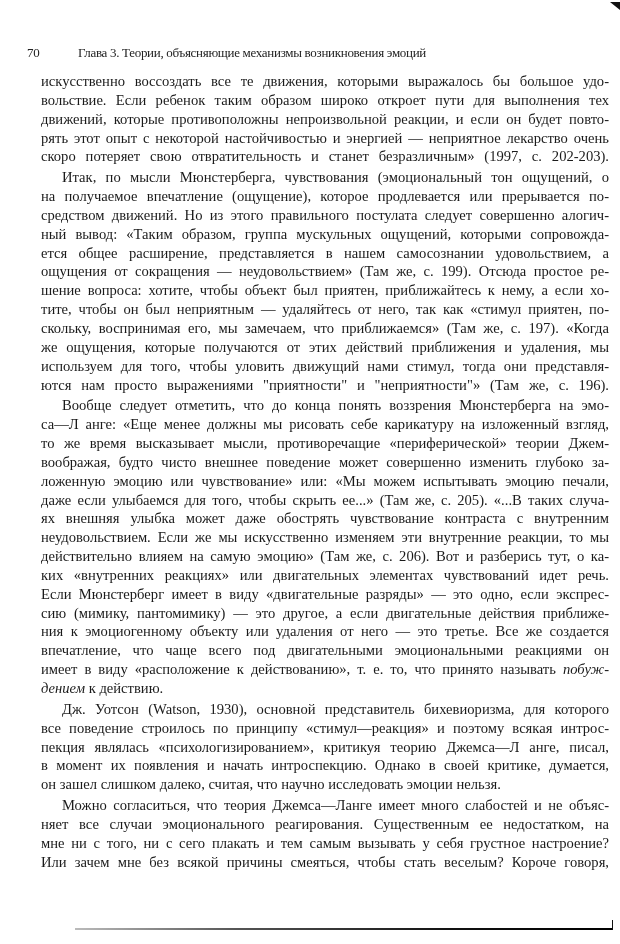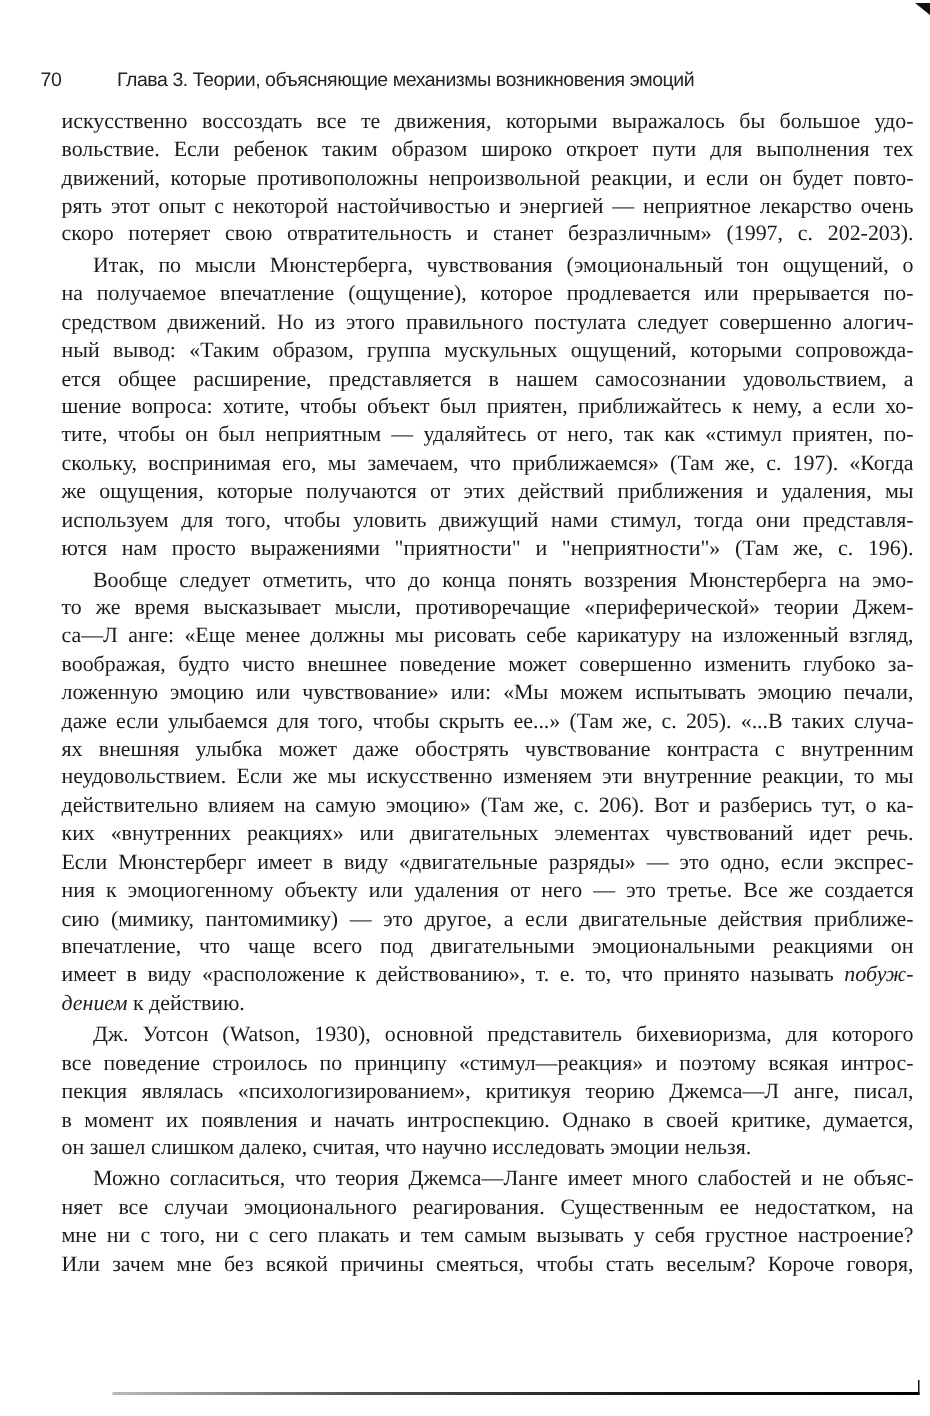--- a/index.html
+++ b/index.html
@@ -2,21 +2,21 @@
 <html><head>
 <meta charset="utf-8">
 <style>
   html, body { margin: 0; padding: 0; }
   body {
     width: 620px; height: 944px; background: #ffffff; position: relative; overflow: hidden;
     color: #1a1a1a;
   }
   .header {
     position: absolute; left: 27px; top: 45px; width: 560px; height: 18px;
-    font-family: Liberation Sans, sans-serif; font-size: 13px; color: #222;
+    font-family: Liberation Serif, serif; font-size: 13px; color: #222;
     letter-spacing: -0.3px;
     text-align: right;
   }
   .header .pno { position: absolute; left: 0; top: 0; }
   .header .htitle { position: absolute; left: 51px; top: 0; }
   .body-text {
     position: absolute; left: 13px; top: 72px; width: 596px;
     font-family: "Liberation Serif", serif; font-size: 14.6px; line-height: 18.85px;
   }
   .line {
@@ -54,41 +54,42 @@
     <span class="line">движений, которые противоположны непроизвольной реакции, и если он будет повто-</span>
     <span class="line">рять этот опыт с некоторой настойчивостью и энергией — неприятное лекарство очень</span>
     <span class="line">скоро потеряет свою отвратительность и станет безразличным» (1997, с. 202-203).</span>
   </div>
   <div class="para">
     <span class="line indent">Итак, по мысли Мюнстерберга, чувствования (эмоциональный тон ощущений, о</span>
     <span class="line">на получаемое впечатление (ощущение), которое продлевается или прерывается по-</span>
     <span class="line">средством движений. Но из этого правильного постулата следует совершенно алогич-</span>
     <span class="line">ный вывод: «Таким образом, группа мускульных ощущений, которыми сопровожда-</span>
     <span class="line">ется общее расширение, представляется в нашем самосознании удовольствием, а</span>
+    <span class="line">ощущения от сокращения — неудовольствием» (Там же, с. 199). Отсюда простое ре-</span>
     <span class="line">шение вопроса: хотите, чтобы объект был приятен, приближайтесь к нему, а если хо-</span>
     <span class="line">тите, чтобы он был неприятным — удаляйтесь от него, так как «стимул приятен, по-</span>
     <span class="line">скольку, воспринимая его, мы замечаем, что приближаемся» (Там же, с. 197). «Когда</span>
     <span class="line">же ощущения, которые получаются от этих действий приближения и удаления, мы</span>
     <span class="line">используем для того, чтобы уловить движущий нами стимул, тогда они представля-</span>
     <span class="line">ются нам просто выражениями "приятности" и "неприятности"» (Там же, с. 196).</span>
   </div>
   <div class="para">
     <span class="line indent">Вообще следует отметить, что до конца понять воззрения Мюнстерберга на эмо-</span>
+    <span class="line">са—Л анге: «Еще менее должны мы рисовать себе карикатуру на изложенный взгляд,</span>
     <span class="line">то же время высказывает мысли, противоречащие «периферической» теории Джем-</span>
-    <span class="line">са—Л анге: «Еще менее должны мы рисовать себе карикатуру на изложенный взгляд,</span>
     <span class="line">воображая, будто чисто внешнее поведение может совершенно изменить глубоко за-</span>
     <span class="line">ложенную эмоцию или чувствование» или: «Мы можем испытывать эмоцию печали,</span>
     <span class="line">даже если улыбаемся для того, чтобы скрыть ее...» (Там же, с. 205). «...В таких случа-</span>
     <span class="line">ях внешняя улыбка может даже обострять чувствование контраста с внутренним</span>
     <span class="line">неудовольствием. Если же мы искусственно изменяем эти внутренние реакции, то мы</span>
     <span class="line">действительно влияем на самую эмоцию» (Там же, с. 206). Вот и разберись тут, о ка-</span>
     <span class="line">ких «внутренних реакциях» или двигательных элементах чувствований идет речь.</span>
     <span class="line">Если Мюнстерберг имеет в виду «двигательные разряды» — это одно, если экспрес-</span>
+    <span class="line">сию (мимику, пантомимику) — это другое, а если двигательные действия приближе-</span>
     <span class="line">ния к эмоциогенному объекту или удаления от него — это третье. Все же создается</span>
-    <span class="line">сию (мимику, пантомимику) — это другое, а если двигательные действия приближе-</span>
     <span class="line">впечатление, что чаще всего под двигательными эмоциональными реакциями он</span>
     <span class="line"><span>имеет в виду «расположение к действованию», т. е. то, что принято называть </span><span class="it">побуж-</span></span>
     <span class="line last"><span class="it">дением</span> <span>к действию.</span></span>
   </div>
   <div class="para">
     <span class="line indent">Дж. Уотсон (Watson, 1930), основной представитель бихевиоризма, для которого</span>
     <span class="line">все поведение строилось по принципу «стимул—реакция» и поэтому всякая интрос-</span>
     <span class="line">пекция являлась «психологизированием», критикуя теорию Джемса—Л анге, писал,</span>
     <span class="line">в момент их появления и начать интроспекцию. Однако в своей критике, думается,</span>
     <span class="line last">он зашел слишком далеко, считая, что научно исследовать эмоции нельзя.</span>

